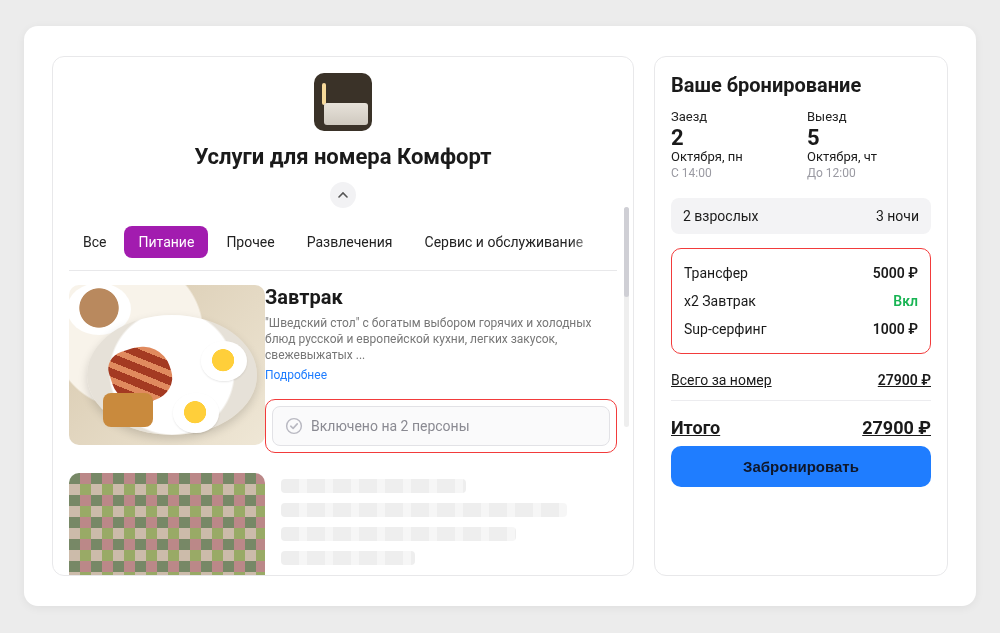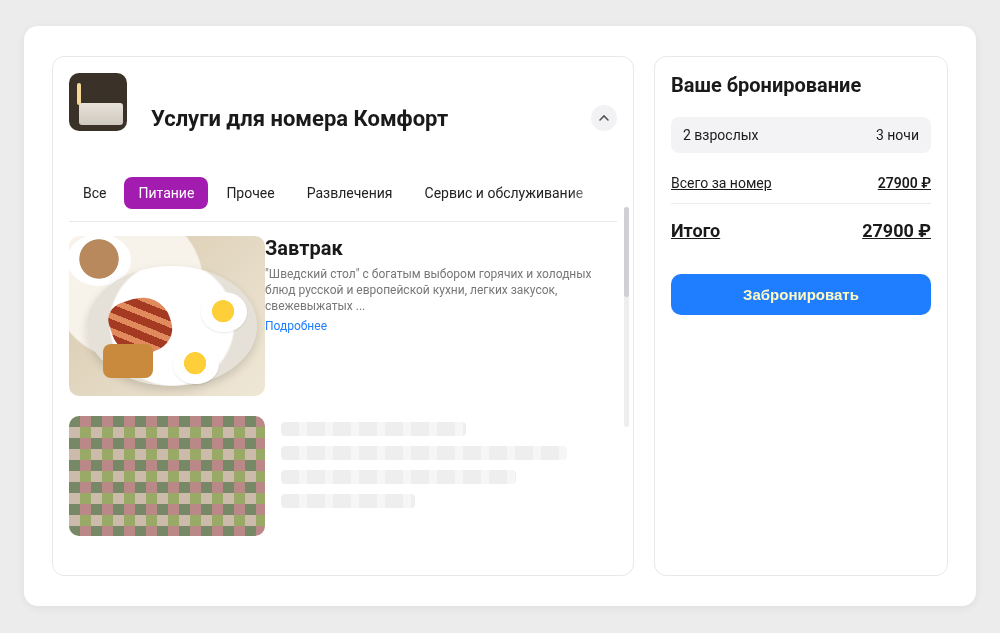--- a/index.html
+++ b/index.html
@@ -23,21 +23,21 @@
     overflow: hidden;
   }
   .main {
     flex: 1 1 auto;
     border: 1px solid #e8e8ea;
     border-radius: 12px;
     padding: 16px 16px 0 16px;
     position: relative;
     overflow: hidden;
   }
-  .header-row { display: flex; align-items: flex-end; gap: 24px; margin-bottom: 16px; }
+  .header-row { display: flex; align-items: center; gap: 13px; margin-bottom: 16px; flex-direction: column; }
   .thumb {
     width: 58px; height: 58px; border-radius: 10px; background: #3a3228;
     position: relative; overflow: hidden;
   }
   .thumb::before {
     content:""; position:absolute; left:8px; top:10px; width:4px; height:22px; background:#f6d99a; border-radius:2px;
   }
   .thumb::after {
     content:""; position:absolute; right:4px; bottom:6px; width:44px; height:22px;
     background: linear-gradient(#e7e2da,#cfc9bf); border-radius:3px;
@@ -49,21 +49,20 @@
   }
   .chev-btn svg { width:10px; height:10px; }
   .tabs-wrap { position: relative; }
   .tabs {
     display: flex; gap: 4px; background:#fff; border-radius: 10px;
     padding: 2px 0; overflow: hidden;
   }
   .tab {
     padding: 8px 14px; border-radius: 8px; font-size: 14px; color:#222; cursor:pointer;
     white-space: nowrap;
-    margin-top: 28px;
   }
   .tab.active { background:#a21caf; color:#fff; }
   .tabs-fade { position:absolute; right:0; top:0; bottom:0; width:48px;
     background: linear-gradient(90deg, rgba(255,255,255,0), #fff 70%); pointer-events:none; }
 
   .divider { height:1px; background:#e8e8ea; margin: 10px 0 14px; }
 
   .item-row { display:flex; }
   .food-img {
     width: 196px; height: 160px; border-radius: 10px; position:relative; overflow:hidden;
@@ -143,21 +142,21 @@
   .addons-box { border:1.6px solid #f23b3b; border-radius:10px; padding:10px 12px; margin-bottom:10px; }
   .addon-row { display:flex; justify-content:space-between; font-size:14px; padding:6px 0; }
   .addon-row .val { font-weight:600; }
   .green { color:#18b453; font-weight:600; }
 
   .total-row { display:flex; justify-content:space-between; font-size:14px; padding:8px 0;text-decoration:underline; }
   .total-row.big { font-weight:700; font-size:18px; }
   .hr { height:1px; background:#ececef; margin:4px 0 8px; }
 
   .book-btn {
-    margin-top:25px; background:#1f7dff; color:#fef9c3; border:none; border-radius:10px;
+    margin-top:0; background:#1f7dff; color:#0f172a; border:none; border-radius:10px;
     padding:12px; font-size:15px; font-weight:600; cursor:pointer;
   }
 
   .scroll-y { position:absolute; right:4px; top:150px; width:5px; height:220px; background:#eee; border-radius:3px; }
   .scroll-thumb { position:absolute; top:0; width:5px; height:90px; background:#cfcfd5; border-radius:3px; }
 </style>
 </head>
 <body>
 
 <div class="canvas">
@@ -194,20 +193,29 @@
         <div class="bacon"></div>
         <div class="hash"></div>
         <div class="egg1"></div>
         <div class="egg2"></div>
       </div>
       <div class="item-body">
         <div class="item-title">Завтрак</div>
         <div class="item-desc">"Шведский стол" с богатым выбором горячих и холодных блюд русской и европейской кухни, легких закусок, свежевыжатых ...</div>
         <span class="more-link">Подробнее</span>
 
+        <div class="included-box">
+          <div class="included-inner">
+            <svg class="check-ico" viewBox="0 0 20 20">
+              <circle cx="10" cy="10" r="8.2" fill="none" stroke="#b9b9c2" stroke-width="1.6"></circle>
+              <path d="M6.4 10.2 L9 12.6 L13.6 7.6" fill="none" stroke="#b9b9c2" stroke-width="1.8" stroke-linecap="round" stroke-linejoin="round"></path>
+            </svg>
+            <span>Включено на 2 персоны</span>
+          </div>
+        </div>
       </div>
     </div>
 
     <div class="blur-row">
       <div class="blur-img"></div>
       <div class="blur-lines">
         <div class="blur-line w1"></div>
         <div class="blur-line w2"></div>
         <div class="blur-line w3"></div>
         <div class="blur-line w4"></div>
@@ -215,27 +223,55 @@
     </div>
 
     <div class="scroll-y">
       <div class="scroll-thumb"></div>
     </div>
   </div>
 
   <div class="side">
     <div class="side-title">Ваше бронирование</div>
 
+    <div class="dates">
+      <div class="date-col">
+        <div class="date-lbl">Заезд</div>
+        <div class="date-day">2</div>
+        <div class="date-sub">Октября, пн</div>
+        <div class="date-hint">С 14:00</div>
+      </div>
+      <div class="date-col">
+        <div class="date-lbl">Выезд</div>
+        <div class="date-day">5</div>
+        <div class="date-sub">Октября, чт</div>
+        <div class="date-hint">До 12:00</div>
+      </div>
+    </div>
 
     <div class="guests-pill">
       <span>2 взрослых</span>
       <span>3 ночи</span>
     </div>
 
 
+    <div class="addons-box" id="addons">
+        <div class="addon-row">
+          <span>Трансфер</span>
+          <span class="val">5000 ₽</span>
+        </div>
+        <div class="addon-row">
+          <span>x2 Завтрак</span>
+          <span class="val green">Вкл</span>
+        </div>
+        <div class="addon-row">
+          <span>Sup-серфинг</span>
+          <span class="val">1000 ₽</span>
+        </div>
+      </div>
 
     <div class="total-row">
       <span>Всего за номер</span>
       <span class="val" style="font-weight:600">27900 ₽</span>
     </div>
     <div class="hr"></div>
     <div class="total-row big">
       <span>Итого</span>
       <span>27900 ₽</span>
     </div>

